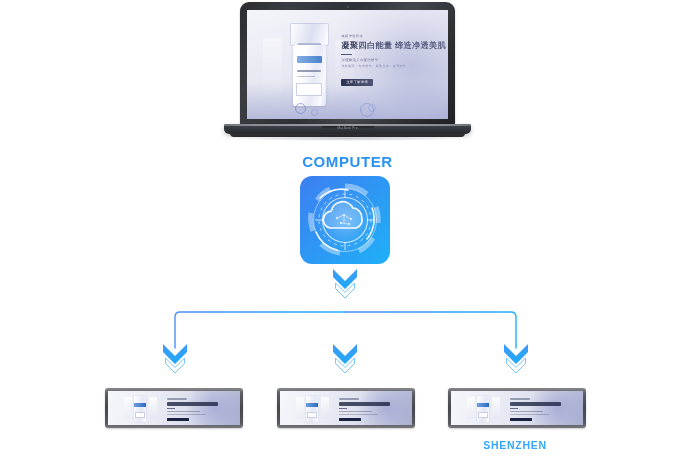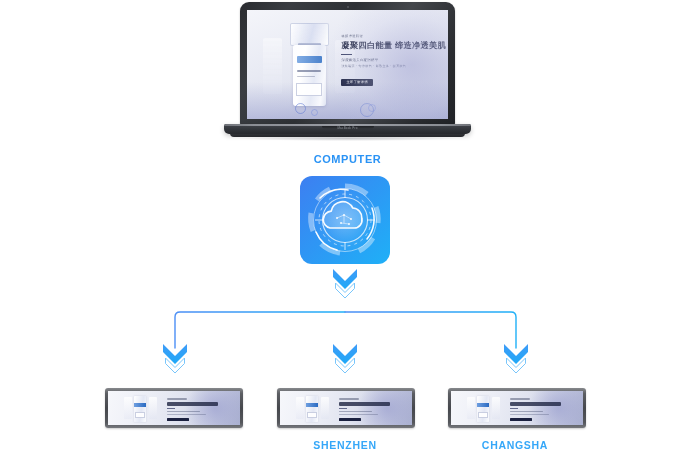--- a/index.html
+++ b/index.html
@@ -277,21 +277,21 @@
     width: 219px;
     height: 5px;
     border-radius: 50%;
     background: radial-gradient(ellipse at center, rgba(40,45,60,0.22), rgba(255,255,255,0) 72%);
   }
 
   
   .label {
     position: absolute;
     text-align: center;
-    font-size: 11px;
+    font-size: 15px;
     font-weight: bold;
     letter-spacing: 0.6px;
     color: #2196f3;
     white-space: nowrap;
   }
   .label-computer {
     left: 0; right: 0;
     top: 153px;
     color: #2a93f5;
   }
@@ -670,16 +670,15 @@
         <div class="ds-eyebrow"></div>
         <div class="ds-head"></div>
         <div class="ds-rule"></div>
         <div class="ds-sub"></div>
         <div class="ds-sub2"></div>
         <div class="ds-btn"></div>
       </div>
     </div>
   </div>
 
-  <div class="label label-city label-shenzhen">SHENZHEN</div>
-  <div class="label label-city label-shanghai">CHANGSHA</div>
+  <div class="label label-city label-shanghai">SHENZHEN</div>
 
 </div>
 
 </body></html>

